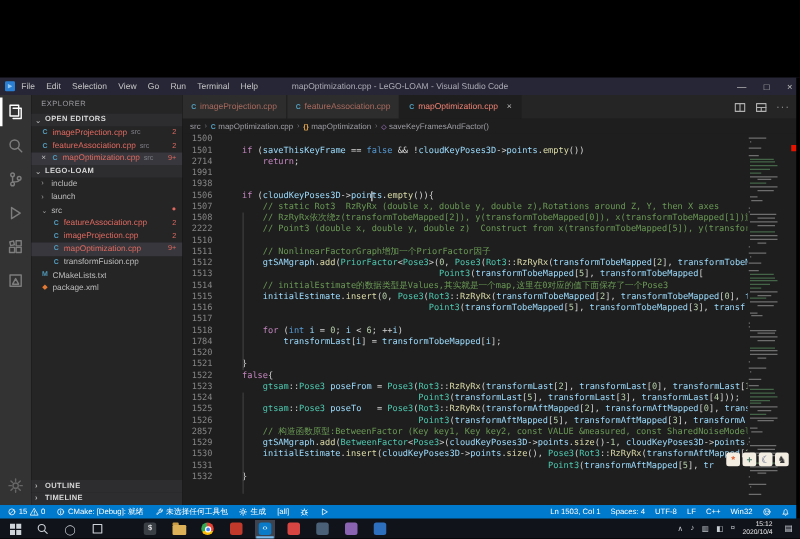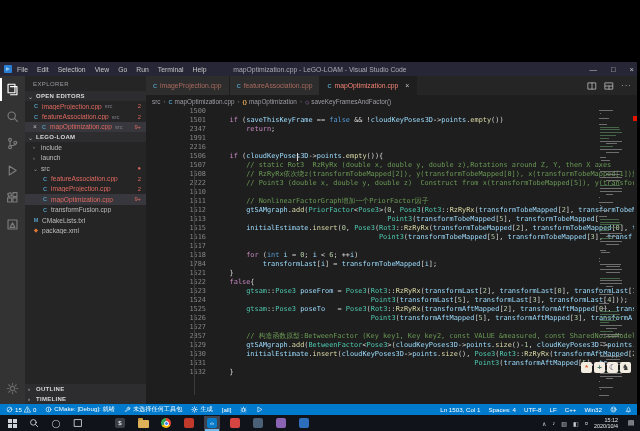--- a/index.html
+++ b/index.html
@@ -44,21 +44,21 @@
   .tab.active{background:#1e1e1e;color:#ef8273;}
   .tab .closex{margin-left:4px;color:#c2c2c2;font-size:7px;}
   .tab-actions{position:absolute;right:8px;top:0;height:19px;display:flex;align-items:center;gap:7px;color:#b0b0b0;}
   .tab-actions svg{width:10px;height:10px;}
   .tab-actions .dots{font-size:8px;letter-spacing:1px;}
   .breadcrumb{position:absolute;left:0;top:19px;width:100%;height:12px;display:flex;align-items:center;gap:3px;padding-left:6px;font-size:6.4px;color:#9d9da4;background:#1e1e1e;}
   .breadcrumb .sep{color:#6e6e76;font-size:6px;}
   .bc-icon{font-size:5.6px;font-weight:bold;}
   .bc-icon.file{color:#519aba;}.bc-icon.cls{color:#e8ab53;}.bc-icon.mth{color:#b180d7;}
   .code-area{position:absolute;left:0;top:31px;width:452px;height:297px;overflow:hidden;
-             font-family:"DejaVu Sans Mono","Liberation Mono",monospace;font-size:6.9px;margin-left:36px;}
+             font-family:"DejaVu Sans Mono","Liberation Mono",monospace;font-size:6.9px;}
   .code-line{height:9px;line-height:9px;white-space:pre;display:flex;}
   .code-line .ln{flex:0 0 24px;text-align:right;padding-right:7px;color:#858585;}
   .code-text{color:#d4d4d4;}
   .tk-k{color:#c586c0}.tk-b{color:#569cd6}.tk-t{color:#4ec9b0}.tk-f{color:#dcdcaa}
   .tk-v{color:#9cdcfe}.tk-n{color:#b5cea8}.tk-c{color:#6a9955}.tk-o{color:#d4d4d4}
   .indent-guide{position:absolute;width:1px;background:#3c3c3c;left:48px;}
   .caret{position:absolute;left:151px;top:77px;width:1px;height:8px;background:#d8d8d8;animation:blink 1s steps(1) infinite;}
   @keyframes blink{50%{opacity:0;}}
   .minimap{position:absolute;left:452px;top:31px;width:25px;height:297px;overflow:hidden;}
   .mm-line{height:1px;margin-bottom:1.8px;background:#8a8a8a;opacity:.75;}
@@ -309,43 +309,44 @@
         <span class="sep">›</span>
         <span><span class="bc-icon file" style="margin-right: 2px;">C</span><span>mapOptimization.cpp</span></span>
         <span class="sep">›</span>
         <span><span class="bc-icon cls" style="margin-right: 2px;">{}</span><span>mapOptimization</span></span>
         <span class="sep">›</span>
         <span><span class="bc-icon mth" style="margin-right: 2px;">◇</span><span>saveKeyFramesAndFactor()</span></span>
       </div>
     <div class="code-area">
         <div class="code-line"><span class="ln">1500</span><span class="code-text"></span></div>
         <div class="code-line"><span class="ln">1501</span><span class="code-text"><span class="tk-o">    </span><span class="tk-k">if</span><span class="tk-o"> (</span><span class="tk-v">saveThisKeyFrame</span><span class="tk-o"> == </span><span class="tk-b">false</span><span class="tk-o"> &amp;&amp; !</span><span class="tk-v">cloudKeyPoses3D</span><span class="tk-o">-&gt;</span><span class="tk-v">points</span><span class="tk-o">.</span><span class="tk-f">empty</span><span class="tk-o">())</span></span></div>
-        <div class="code-line"><span class="ln">2347</span><span class="code-text"><span class="tk-o">        </span><span class="tk-k">return</span><span class="tk-o">;</span></span></div>
+        <div class="code-line"><span class="ln">2714</span><span class="code-text"><span class="tk-o">        </span><span class="tk-k">return</span><span class="tk-o">;</span></span></div>
         <div class="code-line"><span class="ln">1991</span><span class="code-text"></span></div>
-        <div class="code-line"><span class="ln">2216</span></div>
+        <div class="code-line"><span class="ln">1938</span></div>
         <div class="code-line"><span class="ln">1506</span><span class="code-text"><span class="tk-o">    </span><span class="tk-k">if</span><span class="tk-o"> (</span><span class="tk-v">cloudKeyPoses3D</span><span class="tk-o">-&gt;</span><span class="tk-v">points</span><span class="tk-o">.</span><span class="tk-f">empty</span><span class="tk-o">()){</span></span></div>
         <div class="code-line"><span class="ln">1507</span><span class="code-text"><span class="tk-c">        // static Rot3  RzRyRx (double x, double y, double z),Rotations around Z, Y, then X axes</span></span></div>
         <div class="code-line"><span class="ln">1508</span><span class="code-text"><span class="tk-c">        // RzRyRx依次绕z(transformTobeMapped[2]), y(transformTobeMapped[0]), x(transformTobeMapped[1])旋转</span></span></div>
         <div class="code-line"><span class="ln">2222</span><span class="code-text"><span class="tk-c">        // Point3 (double x, double y, double z)  Construct from x(transformTobeMapped[5]), y(transformTobe</span></span></div>
         <div class="code-line"><span class="ln">1510</span></div>
         <div class="code-line"><span class="ln">1511</span><span class="code-text"><span class="tk-c">        // NonlinearFactorGraph增加一个PriorFactor因子</span></span></div>
         <div class="code-line"><span class="ln">1512</span><span class="code-text"><span class="tk-o">        </span><span class="tk-v">gtSAMgraph</span><span class="tk-o">.</span><span class="tk-f">add</span><span class="tk-o">(</span><span class="tk-t">PriorFactor</span><span class="tk-o">&lt;</span><span class="tk-t">Pose3</span><span class="tk-o">&gt;(</span><span class="tk-n">0</span><span class="tk-o">, </span><span class="tk-t">Pose3</span><span class="tk-o">(</span><span class="tk-t">Rot3</span><span class="tk-o">::</span><span class="tk-f">RzRyRx</span><span class="tk-o">(</span><span class="tk-v">transformTobeMapped</span><span class="tk-o">[</span><span class="tk-n">2</span><span class="tk-o">], </span><span class="tk-v">transformTobeMapped</span></span></div>
         <div class="code-line"><span class="ln">1513</span><span class="code-text"><span class="tk-o">                                          </span><span class="tk-t">Point3</span><span class="tk-o">(</span><span class="tk-v">transformTobeMapped</span><span class="tk-o">[</span><span class="tk-n">5</span><span class="tk-o">], </span><span class="tk-v">transformTobeMapped</span><span class="tk-o">[</span></span></div>
+        <div class="code-line"><span class="ln">1514</span><span class="code-text"><span class="tk-c">        // initialEstimate的数据类型是Values,其实就是一个map,这里在0对应的值下面保存了一个Pose3</span></span></div>
         <div class="code-line"><span class="ln">1515</span><span class="code-text"><span class="tk-o">        </span><span class="tk-v">initialEstimate</span><span class="tk-o">.</span><span class="tk-f">insert</span><span class="tk-o">(</span><span class="tk-n">0</span><span class="tk-o">, </span><span class="tk-t">Pose3</span><span class="tk-o">(</span><span class="tk-t">Rot3</span><span class="tk-o">::</span><span class="tk-f">RzRyRx</span><span class="tk-o">(</span><span class="tk-v">transformTobeMapped</span><span class="tk-o">[</span><span class="tk-n">2</span><span class="tk-o">], </span><span class="tk-v">transformTobeMapped</span><span class="tk-o">[</span><span class="tk-n">0</span><span class="tk-o">], </span><span class="tk-v">transf</span></span></div>
         <div class="code-line"><span class="ln">1516</span><span class="code-text"><span class="tk-o">                                        </span><span class="tk-t">Point3</span><span class="tk-o">(</span><span class="tk-v">transformTobeMapped</span><span class="tk-o">[</span><span class="tk-n">5</span><span class="tk-o">], </span><span class="tk-v">transformTobeMapped</span><span class="tk-o">[</span><span class="tk-n">3</span><span class="tk-o">], </span><span class="tk-v">transf</span></span></div>
         <div class="code-line"><span class="ln">1517</span><span class="code-text"></span></div>
         <div class="code-line"><span class="ln">1518</span><span class="code-text"><span class="tk-o">        </span><span class="tk-k">for</span><span class="tk-o"> (</span><span class="tk-b">int</span><span class="tk-o"> </span><span class="tk-v">i</span><span class="tk-o"> = </span><span class="tk-n">0</span><span class="tk-o">; </span><span class="tk-v">i</span><span class="tk-o"> &lt; </span><span class="tk-n">6</span><span class="tk-o">; ++</span><span class="tk-v">i</span><span class="tk-o">)</span></span></div>
         <div class="code-line"><span class="ln">1784</span><span class="code-text"><span class="tk-o">            </span><span class="tk-v">transformLast</span><span class="tk-o">[</span><span class="tk-v">i</span><span class="tk-o">] = </span><span class="tk-v">transformTobeMapped</span><span class="tk-o">[</span><span class="tk-v">i</span><span class="tk-o">];</span></span></div>
+        <div class="code-line"><span class="ln">1520</span><span class="code-text"></span></div>
         <div class="code-line"><span class="ln">1521</span><span class="code-text"><span class="tk-o">    }</span></span></div>
         <div class="code-line"><span class="ln">1522</span><span class="code-text"><span class="tk-o">    </span><span class="tk-k">false</span><span class="tk-o">{</span></span></div>
         <div class="code-line"><span class="ln">1523</span><span class="code-text"><span class="tk-o">        </span><span class="tk-t">gtsam</span><span class="tk-o">::</span><span class="tk-t">Pose3</span><span class="tk-o"> </span><span class="tk-v">poseFrom</span><span class="tk-o"> = </span><span class="tk-t">Pose3</span><span class="tk-o">(</span><span class="tk-t">Rot3</span><span class="tk-o">::</span><span class="tk-f">RzRyRx</span><span class="tk-o">(</span><span class="tk-v">transformLast</span><span class="tk-o">[</span><span class="tk-n">2</span><span class="tk-o">], </span><span class="tk-v">transformLast</span><span class="tk-o">[</span><span class="tk-n">0</span><span class="tk-o">], </span><span class="tk-v">transformLast</span><span class="tk-o">[</span><span class="tk-n">1</span></span></div>
         <div class="code-line"><span class="ln">1524</span><span class="code-text"><span class="tk-o">                                      </span><span class="tk-t">Point3</span><span class="tk-o">(</span><span class="tk-v">transformLast</span><span class="tk-o">[</span><span class="tk-n">5</span><span class="tk-o">], </span><span class="tk-v">transformLast</span><span class="tk-o">[</span><span class="tk-n">3</span><span class="tk-o">], </span><span class="tk-v">transformLast</span><span class="tk-o">[</span><span class="tk-n">4</span><span class="tk-o">]));</span></span></div>
         <div class="code-line"><span class="ln">1525</span><span class="code-text"><span class="tk-o">        </span><span class="tk-t">gtsam</span><span class="tk-o">::</span><span class="tk-t">Pose3</span><span class="tk-o"> </span><span class="tk-v">poseTo</span><span class="tk-o">   = </span><span class="tk-t">Pose3</span><span class="tk-o">(</span><span class="tk-t">Rot3</span><span class="tk-o">::</span><span class="tk-f">RzRyRx</span><span class="tk-o">(</span><span class="tk-v">transformAftMapped</span><span class="tk-o">[</span><span class="tk-n">2</span><span class="tk-o">], </span><span class="tk-v">transformAftMapped</span><span class="tk-o">[</span><span class="tk-n">0</span><span class="tk-o">], </span><span class="tk-v">transformA</span></span></div>
         <div class="code-line"><span class="ln">1526</span><span class="code-text"><span class="tk-o">                                      </span><span class="tk-t">Point3</span><span class="tk-o">(</span><span class="tk-v">transformAftMapped</span><span class="tk-o">[</span><span class="tk-n">5</span><span class="tk-o">], </span><span class="tk-v">transformAftMapped</span><span class="tk-o">[</span><span class="tk-n">3</span><span class="tk-o">], </span><span class="tk-v">transformA</span></span></div>
-        <div class="code-line"><span class="ln">1527</span><span class="code-text"></span></div>
         <div class="code-line"><span class="ln">2857</span><span class="code-text"><span class="tk-c">        // 构造函数原型:BetweenFactor (Key key1, Key key2, const VALUE &amp;measured, const SharedNoiseModel &amp;no</span></span></div>
         <div class="code-line"><span class="ln">1529</span><span class="code-text"><span class="tk-o">        </span><span class="tk-v">gtSAMgraph</span><span class="tk-o">.</span><span class="tk-f">add</span><span class="tk-o">(</span><span class="tk-t">BetweenFactor</span><span class="tk-o">&lt;</span><span class="tk-t">Pose3</span><span class="tk-o">&gt;(</span><span class="tk-v">cloudKeyPoses3D</span><span class="tk-o">-&gt;</span><span class="tk-v">points</span><span class="tk-o">.</span><span class="tk-f">size</span><span class="tk-o">()-</span><span class="tk-n">1</span><span class="tk-o">, </span><span class="tk-v">cloudKeyPoses3D</span><span class="tk-o">-&gt;</span><span class="tk-v">points</span><span class="tk-o">.</span></span></div>
         <div class="code-line"><span class="ln">1530</span><span class="code-text"><span class="tk-o">        </span><span class="tk-v">initialEstimate</span><span class="tk-o">.</span><span class="tk-f">insert</span><span class="tk-o">(</span><span class="tk-v">cloudKeyPoses3D</span><span class="tk-o">-&gt;</span><span class="tk-v">points</span><span class="tk-o">.</span><span class="tk-f">size</span><span class="tk-o">(), </span><span class="tk-t">Pose3</span><span class="tk-o">(</span><span class="tk-t">Rot3</span><span class="tk-o">::</span><span class="tk-f">RzRyRx</span><span class="tk-o">(</span><span class="tk-v">transformAftMapped</span><span class="tk-o">[</span><span class="tk-n">2</span></span></div>
         <div class="code-line"><span class="ln">1531</span><span class="code-text"><span class="tk-o">                                                               </span><span class="tk-t">Point3</span><span class="tk-o">(</span><span class="tk-v">transformAftMapped</span><span class="tk-o">[</span><span class="tk-n">5</span><span class="tk-o">], </span><span class="tk-v">tr</span></span></div>
         <div class="code-line"><span class="ln">1532</span><span class="code-text"><span class="tk-o">    }</span></span></div>
       </div>
     <div class="indent-guide" style="top:94px;height:126px;"></div>
     <div class="indent-guide" style="top:238px;height:81px;"></div>
     <div class="caret"></div>
     <div class="minimap">

